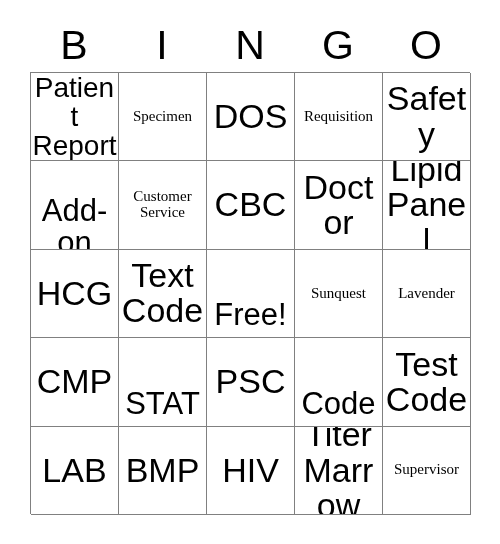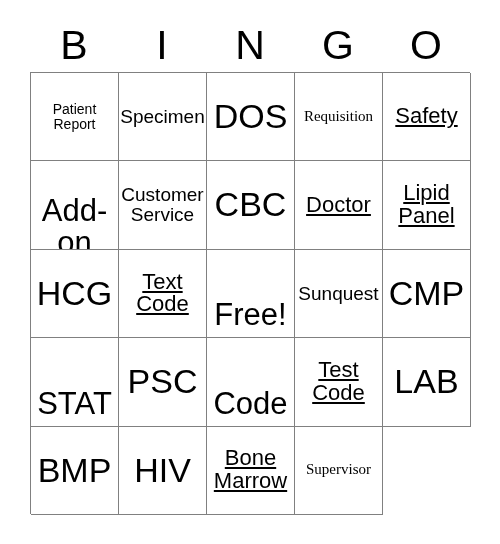--- a/index.html
+++ b/index.html
@@ -77,23 +77,23 @@
     box-sizing: border-box;
     line-height: 1.04;
     word-break: normal;
     overflow-wrap: break-word;
     hyphens: none;
   }
 
   
   .fs-xl  { font-size: 34px; }
   .fs-lg  { font-size: 31px; margin-top: 44px; }
-  .fs-md  { font-size: 22px; text-decoration: underline; }
-  .fs-sm  { font-size: 14px; }
-  .fs-xs  { font-size: 19px; }
+  .fs-md  { font-size: 34px; }
+  .fs-sm  { font-size: 28px; }
+  .fs-xs  { font-size: 15px; font-family: Liberation Serif, serif; }
   .fs-xxs { font-size: 15px; font-family: Liberation Serif, serif; }
 </style>
 </head>
 <body>
 
 <div id="bingo-card">
 
   <div id="bingo-header">
     <div class="header-letter">B</div>
     <div class="header-letter">I</div>
@@ -141,20 +141,23 @@
       </div>
     <div class="bingo-cell">
         <span class="cell-text fs-md">Text Code</span>
       </div>
     <div class="bingo-cell">
         <span class="cell-text fs-lg">Free!</span>
       </div>
     <div class="bingo-cell">
         <span class="cell-text fs-xs">Sunquest</span>
       </div>
+    <div class="bingo-cell">
+        <span class="cell-text fs-xs">Lavender</span>
+      </div>
 
     <div class="bingo-cell">
         <span class="cell-text fs-xl">CMP</span>
       </div>
     <div class="bingo-cell">
         <span class="cell-text fs-lg">STAT</span>
       </div>
     <div class="bingo-cell">
         <span class="cell-text fs-xl">PSC</span>
       </div>
@@ -168,20 +171,20 @@
     <div class="bingo-cell">
         <span class="cell-text fs-xl">LAB</span>
       </div>
     <div class="bingo-cell">
         <span class="cell-text fs-xl">BMP</span>
       </div>
     <div class="bingo-cell">
         <span class="cell-text fs-xl">HIV</span>
       </div>
     <div class="bingo-cell">
-        <span class="cell-text fs-md">Bone Marrow</span>
+        <span class="cell-text fs-md">Titer Marrow</span>
       </div>
     <div class="bingo-cell">
         <span class="cell-text fs-xxs">Supervisor</span>
       </div>
 
   </div>
 </div>
 
 </body></html>

